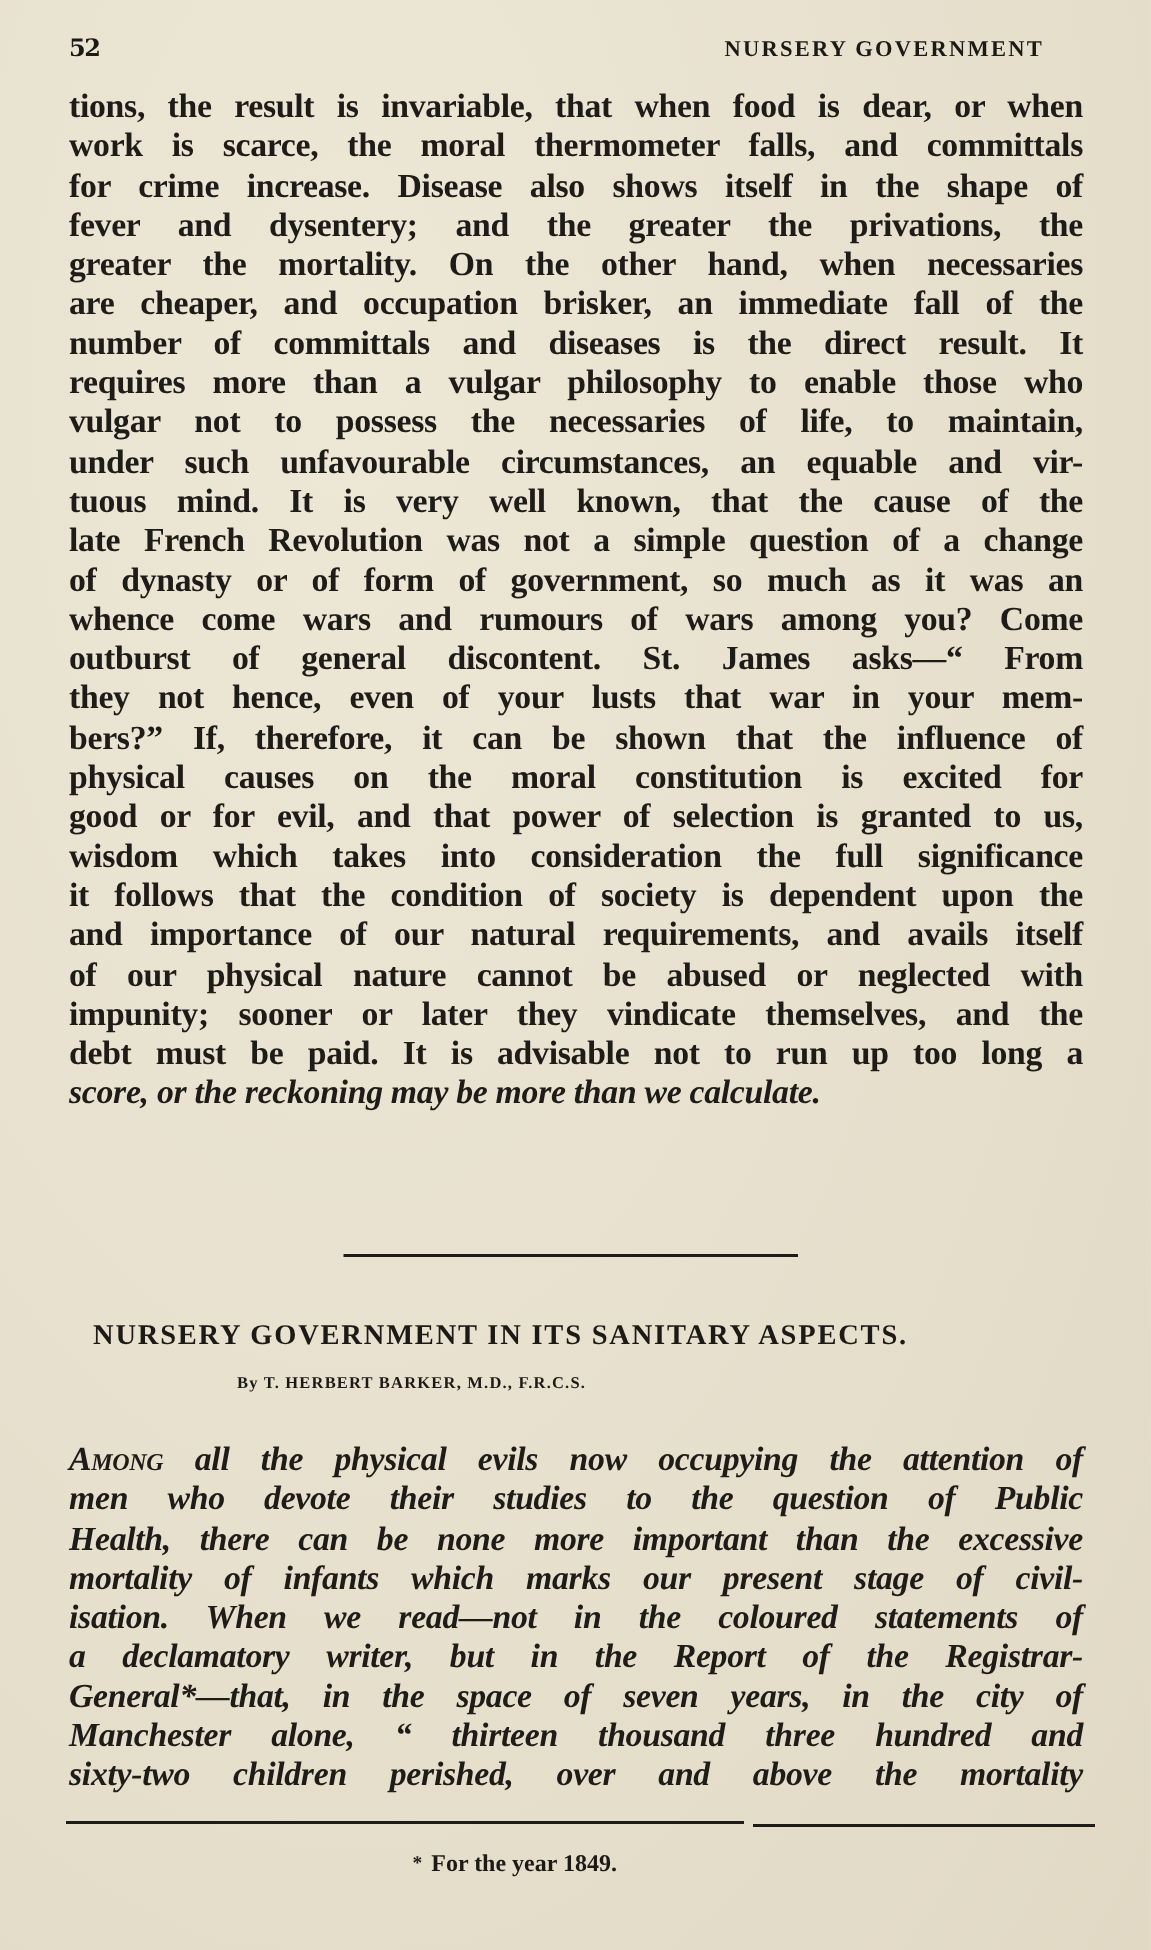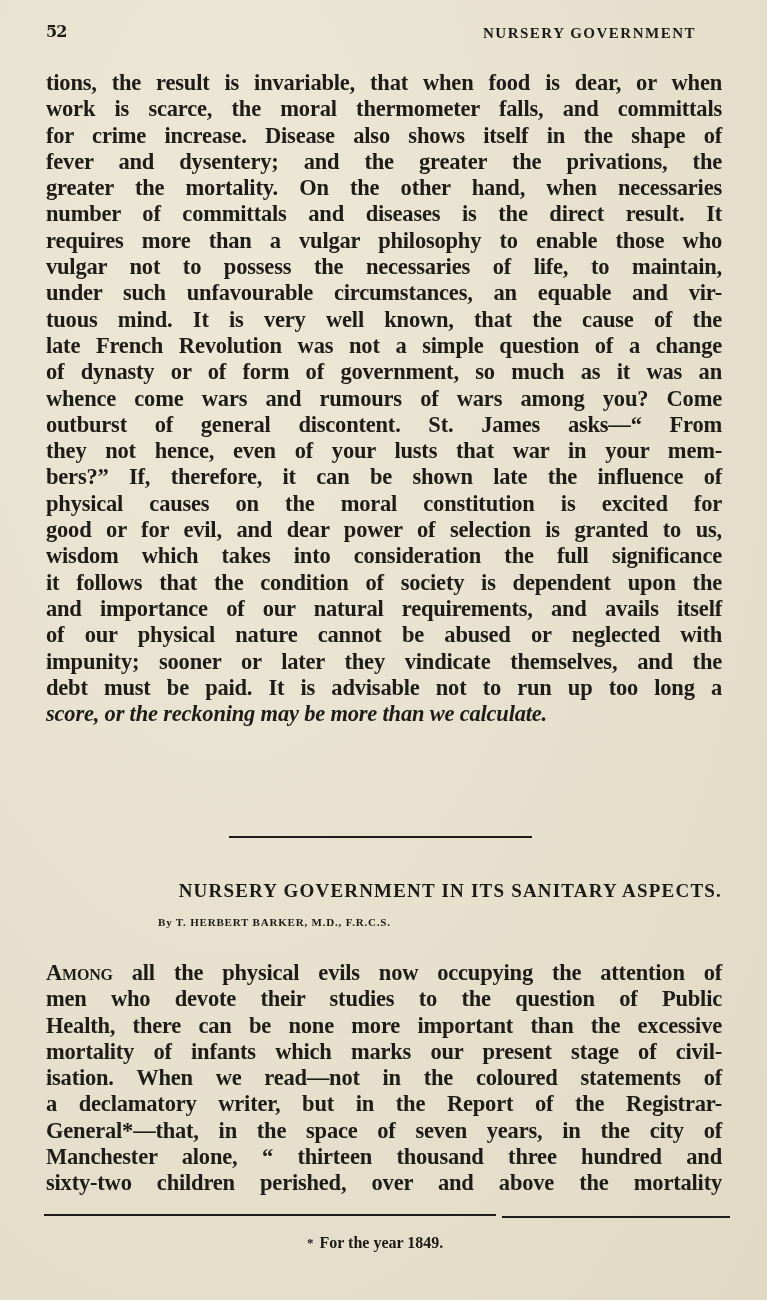--- a/index.html
+++ b/index.html
@@ -64,52 +64,52 @@
       display: block;
       white-space: nowrap;
       text-align: justify;
       text-align-last: justify;
       height: 26.3px;
     }
     .line.last {
       text-align-last: left;
       font-style: italic;
     }
-    #para-1 { top: 70px; }
+    #para-1 { top: 58px; }
     .section-rule {
       position: absolute;
       top: 836px;
       left: 183px;
       width: 303px;
       height: 2px;
       background: #1e1c18;
     }
     .article-title {
       position: absolute;
       top: 880px;
       left: 16px;
       width: 660px;
-      text-align: right;
+      text-align: left;
       font-family: "Liberation Serif", serif;
       font-size: 19px;
       letter-spacing: 1.2px;
       font-weight: bold;
       white-space: nowrap;
     }
     .byline {
       position: absolute;
       top: 916px;
       left: 112px;
       font-family: "Liberation Serif", serif;
       font-size: 11px;
       letter-spacing: 0.8px;
       font-weight: bold;
       white-space: nowrap;
     }
-    #para-2 { top: 960px; }
+    #para-2 { top: 960px; font-style: italic; }
     .smallcaps-lead {
       font-variant: small-caps;
     }
     .footnote-rule-left {
       position: absolute;
       top: 1214px;
       left: -2px;
       width: 452px;
       height: 2px;
       background: #1e1c18;
@@ -118,21 +118,21 @@
       position: absolute;
       top: 1216px;
       left: 456px;
       width: 228px;
       height: 2px;
       background: #1e1c18;
     }
     .footnote {
       position: absolute;
       top: 1234px;
-      left: 261px;
+      left: 229px;
       font-family: "Liberation Serif", serif;
       font-size: 16px;
       font-weight: bold;
       white-space: nowrap;
     }
     .footnote-marker {
       font-size: 13px;
       margin-right: 6px;
       position: relative;
       top: -1px;
@@ -147,33 +147,34 @@
     <span class="page-number">52</span>
     <span class="running-title">NURSERY GOVERNMENT</span>
   </div>
 
   <div class="body-text" id="para-1">
     <span class="line">tions, the result is invariable, that when food is dear, or when</span>
     <span class="line">work is scarce, the moral thermometer falls, and committals</span>
     <span class="line">for crime increase. Disease also shows itself in the shape of</span>
     <span class="line">fever and dysentery; and the greater the privations, the</span>
     <span class="line">greater the mortality. On the other hand, when necessaries</span>
+    <span class="line">are cheaper, and occupation brisker, an immediate fall of the</span>
     <span class="line">number of committals and diseases is the direct result. It</span>
     <span class="line">requires more than a vulgar philosophy to enable those who</span>
     <span class="line">vulgar not to possess the necessaries of life, to maintain,</span>
     <span class="line">under such unfavourable circumstances, an equable and vir-</span>
     <span class="line">tuous mind. It is very well known, that the cause of the</span>
     <span class="line">late French Revolution was not a simple question of a change</span>
     <span class="line">of dynasty or of form of government, so much as it was an</span>
     <span class="line">whence come wars and rumours of wars among you? Come</span>
     <span class="line">outburst of general discontent. St. James asks—“ From</span>
     <span class="line">they not hence, even of your lusts that war in your mem-</span>
-    <span class="line">bers?” If, therefore, it can be shown late the influence of</span>
+    <span class="line">bers?” If, therefore, it can be shown that the influence of</span>
     <span class="line">physical causes on the moral constitution is excited for</span>
-    <span class="line">good or for evil, and dear power of selection is granted to us,</span>
+    <span class="line">good or for evil, and that power of selection is granted to us,</span>
     <span class="line">wisdom which takes into consideration the full significance</span>
     <span class="line">it follows that the condition of society is dependent upon the</span>
     <span class="line">and importance of our natural requirements, and avails itself</span>
     <span class="line">of our physical nature cannot be abused or neglected with</span>
     <span class="line">impunity; sooner or later they vindicate themselves, and the</span>
     <span class="line">debt must be paid. It is advisable not to run up too long a</span>
     <span class="line last">score, or the reckoning may be more than we calculate.</span>
   </div>
 
   <div class="section-rule"></div>

